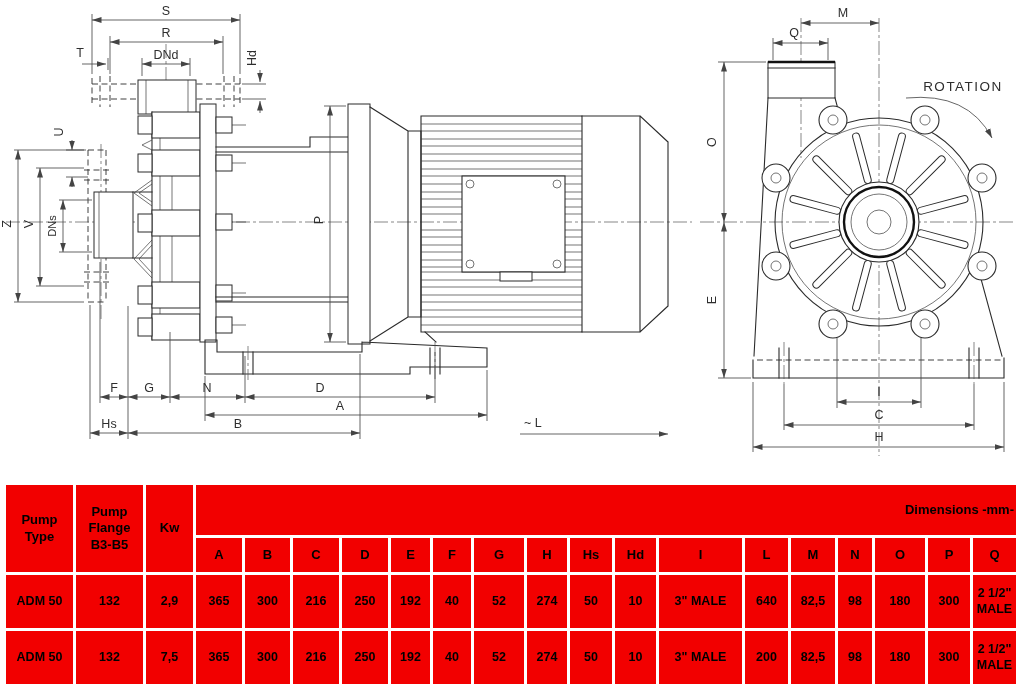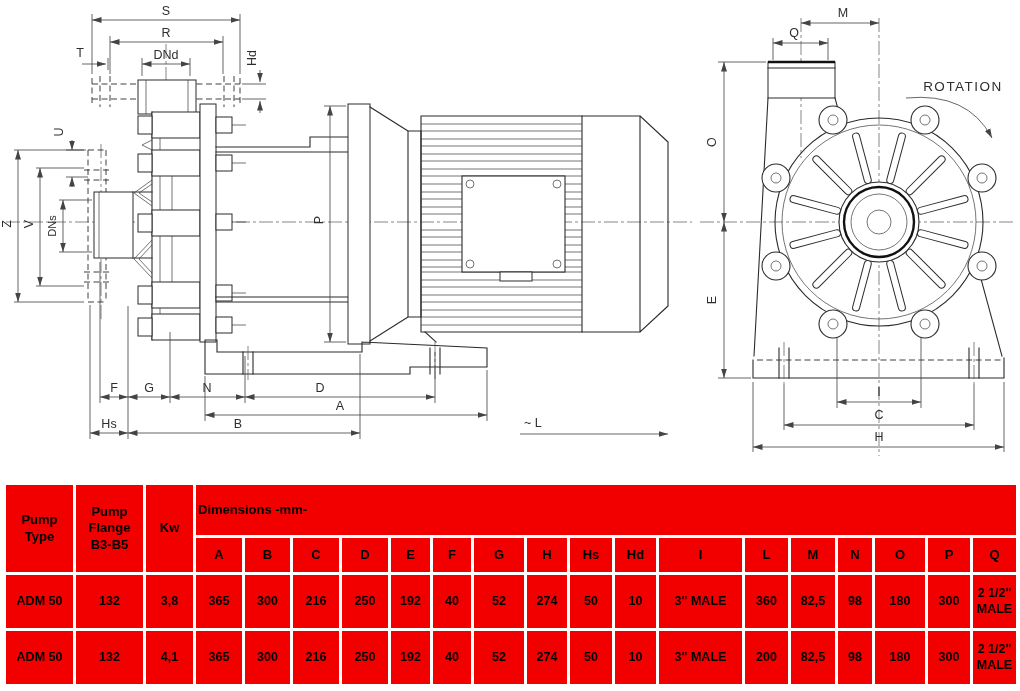--- a/index.html
+++ b/index.html
@@ -18,21 +18,21 @@
   text.sm{font-size:11px;fill:#2e2e2e;}
   text.rot{font-size:13.5px;fill:#2e2e2e;letter-spacing:1.5px;}
   
   .table-wrap{margin:1px 3px 0 3px;}
   table.pump{border-collapse:collapse;width:1014px;table-layout:fixed;background:#f20000;color:#000000;font-weight:bold;text-align:center;}
   table.pump th,table.pump td{border:3px solid #fff;padding:0 2px;line-height:1.25;overflow:hidden;}
   table.pump th{font-size:13px;}
   tr.h1 th{height:50px;}
   tr.h2 th{height:34px;}
   tr.dr td{height:53px;font-size:12.5px;}
-  th.dims{text-align:left;padding-left:32px;font-size:13.5px;}
+  th.dims{text-align:right;padding-left:32px;font-size:13.5px;}
 </style>
 </head>
 <body>
 
 <svg class="drawing" width="1020" height="481" viewBox="0 0 1020 481">
   <defs>
     <marker id="ae" markerWidth="11" markerHeight="8" refX="9.5" refY="4" orient="auto" markerUnits="userSpaceOnUse">
       <path d="M0,1 L9.5,4 L0,7 z" fill="#444"></path>
     </marker>
     <marker id="as" markerWidth="11" markerHeight="8" refX="1" refY="4" orient="auto" markerUnits="userSpaceOnUse">
@@ -327,43 +327,43 @@
         <th>N</th>
         <th>O</th>
         <th>P</th>
         <th>Q</th>
       </tr>
     </thead>
     <tbody>
       <tr class="dr">
         <td>ADM 50</td>
         <td>132</td>
-        <td>3,8</td>
+        <td>2,9</td>
         <td>365</td>
         <td>300</td>
         <td>216</td>
         <td>250</td>
         <td>192</td>
         <td>40</td>
         <td>52</td>
         <td>274</td>
         <td>50</td>
         <td>10</td>
         <td>3" MALE</td>
-        <td>360</td>
+        <td>640</td>
         <td>82,5</td>
         <td>98</td>
         <td>180</td>
         <td>300</td>
         <td>2 1/2" MALE</td>
       </tr>
       <tr class="dr">
         <td>ADM 50</td>
         <td>132</td>
-        <td>4,1</td>
+        <td>7,5</td>
         <td>365</td>
         <td>300</td>
         <td>216</td>
         <td>250</td>
         <td>192</td>
         <td>40</td>
         <td>52</td>
         <td>274</td>
         <td>50</td>
         <td>10</td>

